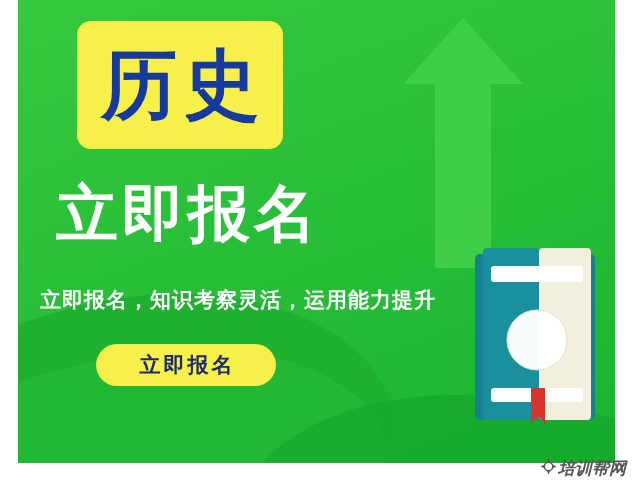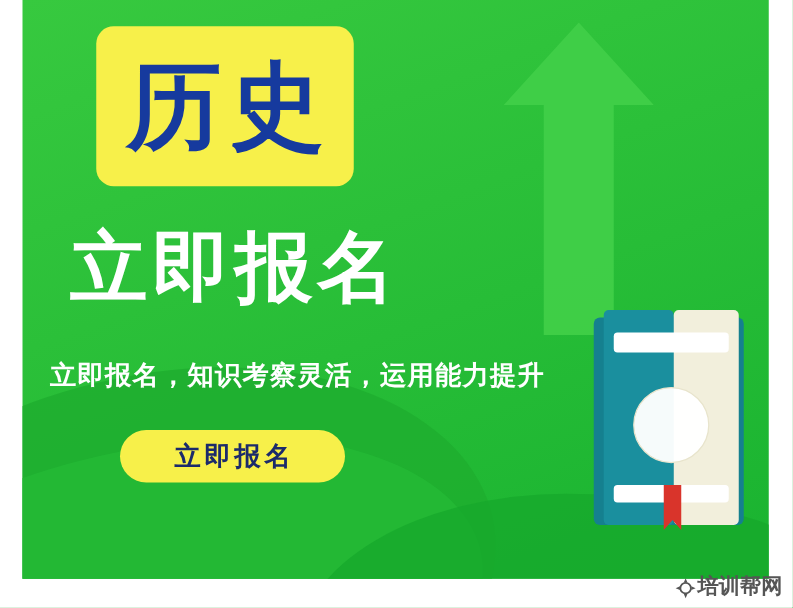--- a/index.html
+++ b/index.html
@@ -154,22 +154,23 @@
     width: 128px;
     height: 178px;
   }
   .book svg { display: block; }
   
   .watermark {
     position: absolute;
     right: 8px;
     bottom: 6px;
     display: flex;
-    align-items: flex-end;
+    align-items: flex-start;
     gap: 0;
+    font-style: italic;
   }
   .watermark .wm-mark {
     width: 19px;
     height: 19px;
     flex: 0 0 auto;
   }
   .watermark .wm-text {
     font-family: "DejaVu Sans", "Liberation Sans", sans-serif;
     font-size: 17px;
     font-weight: bold;

